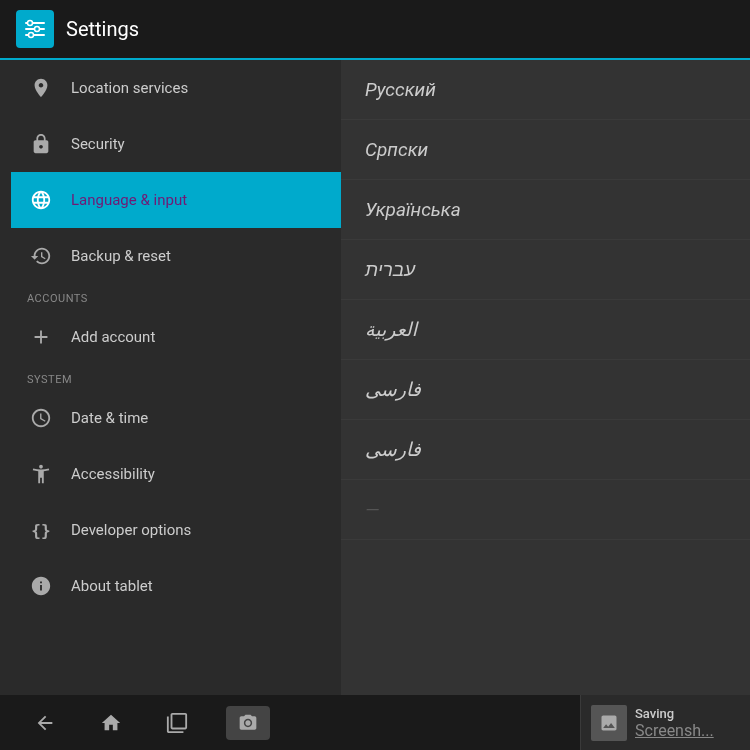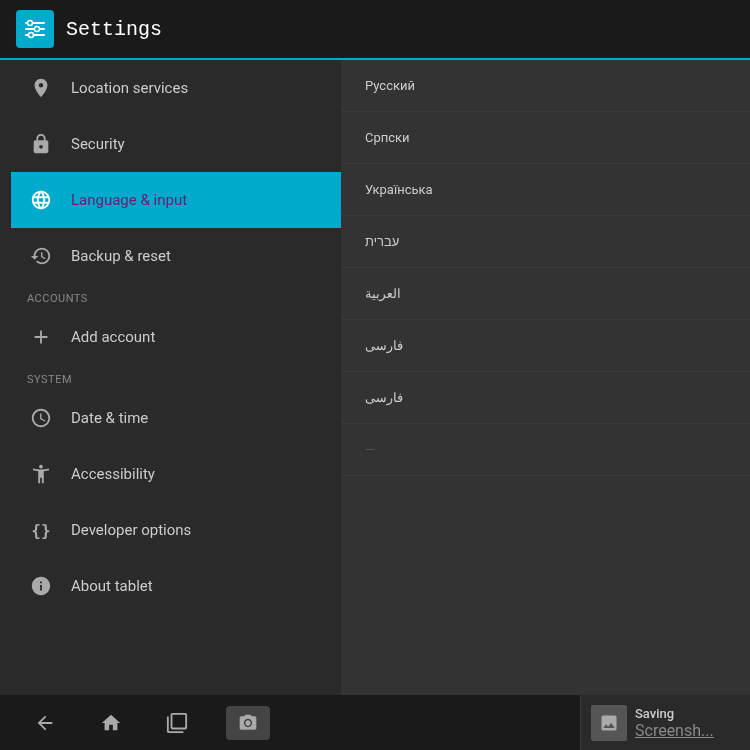--- a/index.html
+++ b/index.html
@@ -13,21 +13,20 @@
     }
 
     
     .header {
       background: #1a1a1a;
       height: 60px;
       display: flex;
       align-items: center;
       padding: 0 16px;
       border-bottom: 2px solid #00aacc;
-      font-family: Liberation Mono, monospace;
     }
     .header-icon {
       width: 38px;
       height: 38px;
       background: #00aacc;
       border-radius: 4px;
       display: flex;
       align-items: center;
       justify-content: center;
       margin-right: 12px;
@@ -94,23 +93,24 @@
 
     
     .right-panel {
       flex: 1;
       background: #333333;
       overflow-y: auto;
     }
     .language-item {
       padding: 18px 24px;
       color: #cccccc;
-      font-size: 13px;
+      font-size: 19px;
       border-bottom: 1px solid #3a3a3a;
       cursor: pointer;
+      font-style: italic;
     }
 
     
     .nav-bar {
       height: 55px;
       background: #1a1a1a;
       display: flex;
       align-items: center;
       padding: 16px 20px;
       position: absolute;

